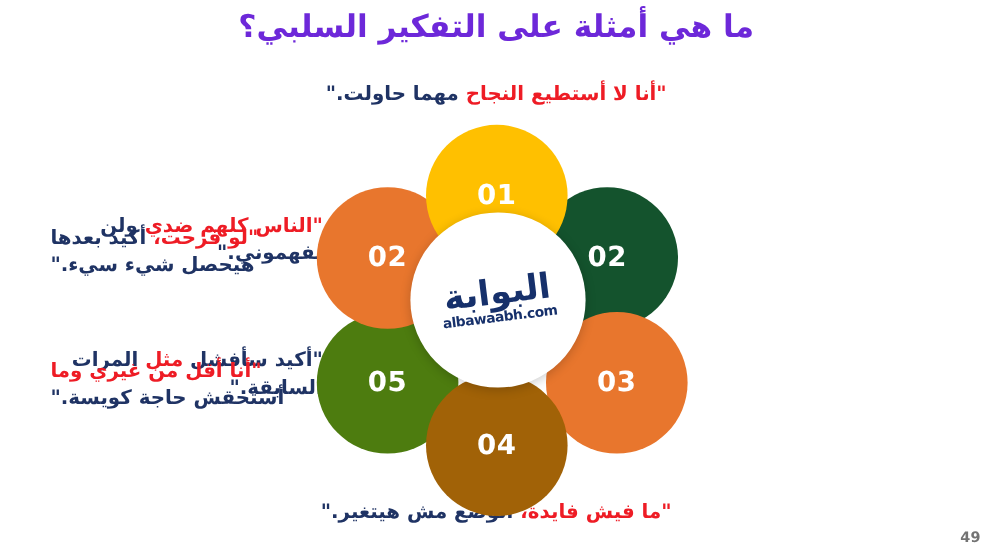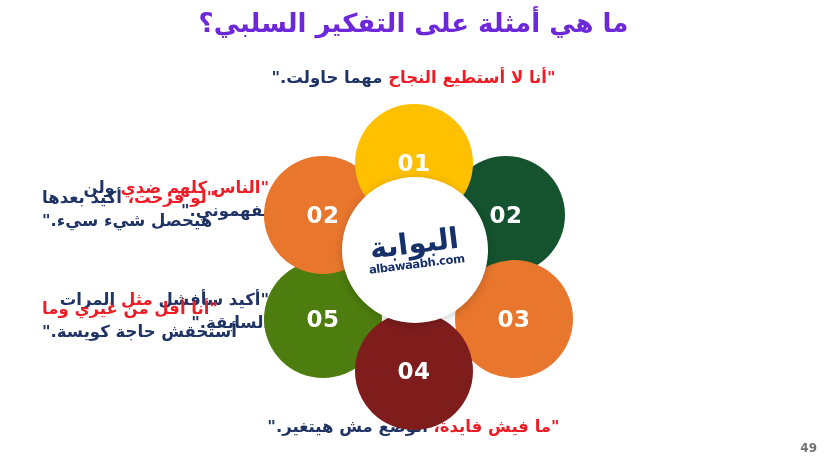--- a/index.html
+++ b/index.html
@@ -134,21 +134,21 @@
     </div>
 
     <div class="petal p02" style="background-color: #14532d;">
       <span>02</span>
     </div>
 
     <div class="petal p03" style="background-color: rgb(232, 118, 45);">
       <span>03</span>
     </div>
 
-    <div class="petal p04" style="background-color: #7f1d1d; justify-content: center;">
+    <div class="petal p04" style="background-color: #a16207; justify-content: center;">
       <span>04</span>
     </div>
 
     <div class="petal p05" style="background-color: #4d7c0f;">
       <span>05</span>
     </div>
 
     <div class="petal p06" style="background-color: rgb(232, 118, 45);">
       <span>02</span>
     </div>

